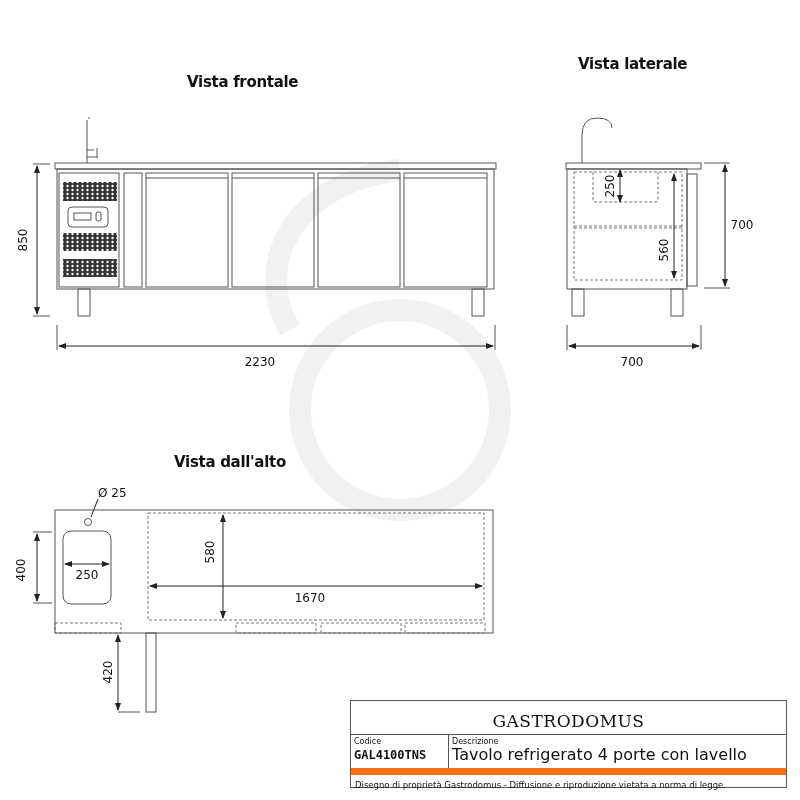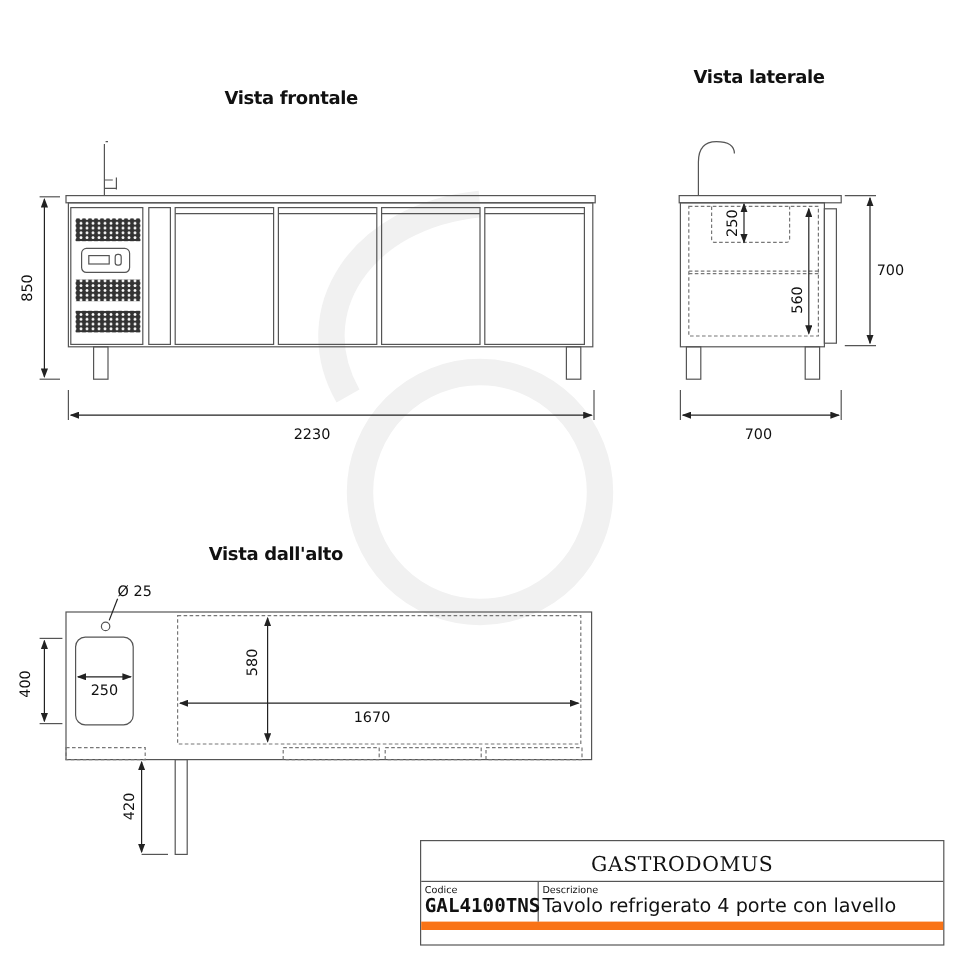--- a/index.html
+++ b/index.html
@@ -6,21 +6,21 @@
   body{width:800px;height:800px;position:relative;overflow:hidden;font-family:"DejaVu Sans",sans-serif;color:#111;}
   .title{position:absolute;font-weight:bold;font-size:15px;letter-spacing:-0.3px;}
   svg{position:absolute;left:0;top:0;}
   .dim{font-family:"DejaVu Sans",sans-serif;font-size:12px;fill:#111;}
   .tb{position:absolute;left:350px;top:700px;width:437px;height:88px;border:1px solid #555;box-sizing:border-box;}
   .tb .logo{height:33px;border-bottom:1px solid #555;text-align:center;font-family:"DejaVu Serif",serif;font-size:17px;line-height:40px;letter-spacing:0.5px;}
   .tb .row{display:flex;height:33px;border-bottom:7px solid #f97316;}
   .tb .cell{padding:2px 3px;box-sizing:border-box;}
   .tb .cell.code{width:98px;border-right:1px solid #555;}
   .tb .lbl{font-size:8px;line-height:10px;}
-  .tb .val-b{font-size:16px;font-weight:bold;line-height:16px;font-family:"DejaVu Sans Mono",monospace;}
+  .tb .val-b{font-size:12px;font-weight:bold;line-height:16px;font-family:"DejaVu Sans Mono",monospace;}
   .tb .val{font-size:16px;line-height:16px;}
   .tb .foot{font-size:8.5px;padding:5px 4px;}
 </style>
 </head>
 <body>
 
 <div class="title" style="left:187px;top:56px;margin-top:17px;">Vista frontale</div>
 <div class="title" style="left:578px;top:55px;">Vista laterale</div>
 <div class="title" style="left:174px;top:453px;">Vista dall'alto</div>
 
@@ -135,13 +135,14 @@
   <div class="row">
     <div class="cell code">
       <div class="lbl">Codice</div>
       <div class="val-b">GAL4100TNS</div>
     </div>
     <div class="cell">
       <div class="lbl">Descrizione</div>
       <div class="val">Tavolo refrigerato 4 porte con lavello</div>
     </div>
   </div>
+  <div class="foot">Disegno di proprietà Gastrodomus - Diffusione e riproduzione vietata a norma di legge.</div>
 </div>
 
 </body></html>

